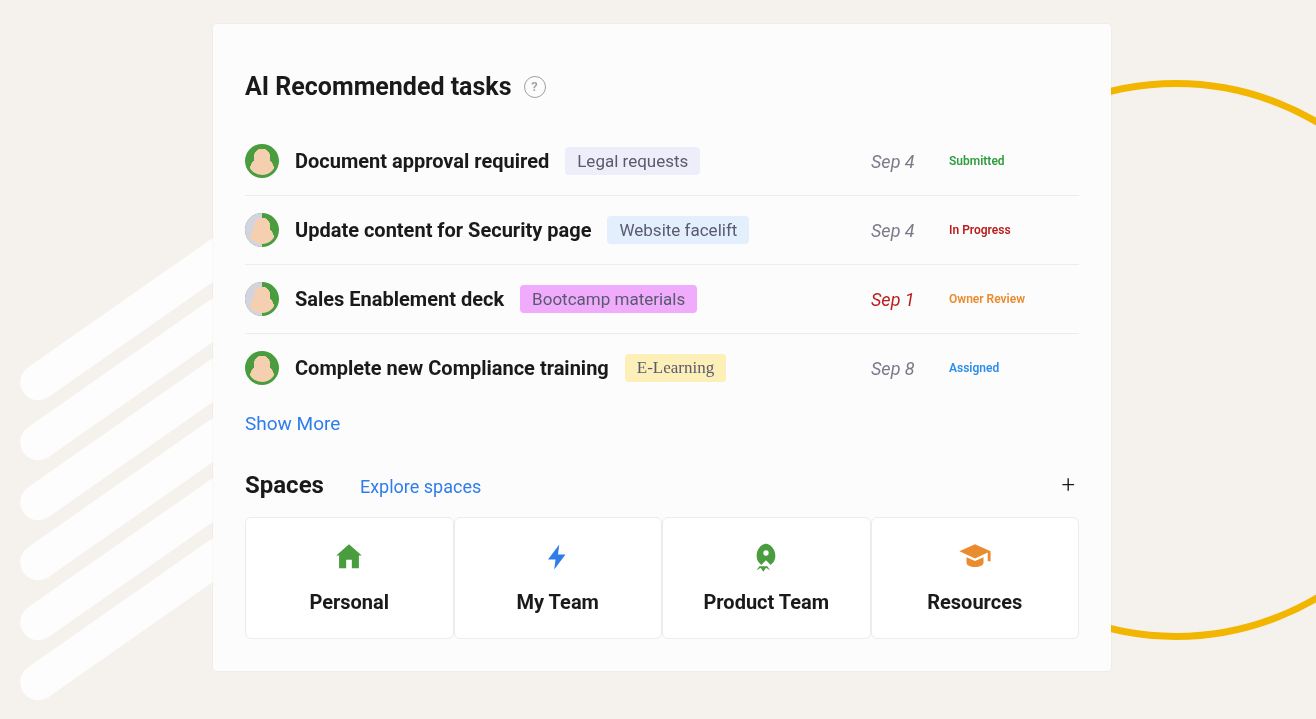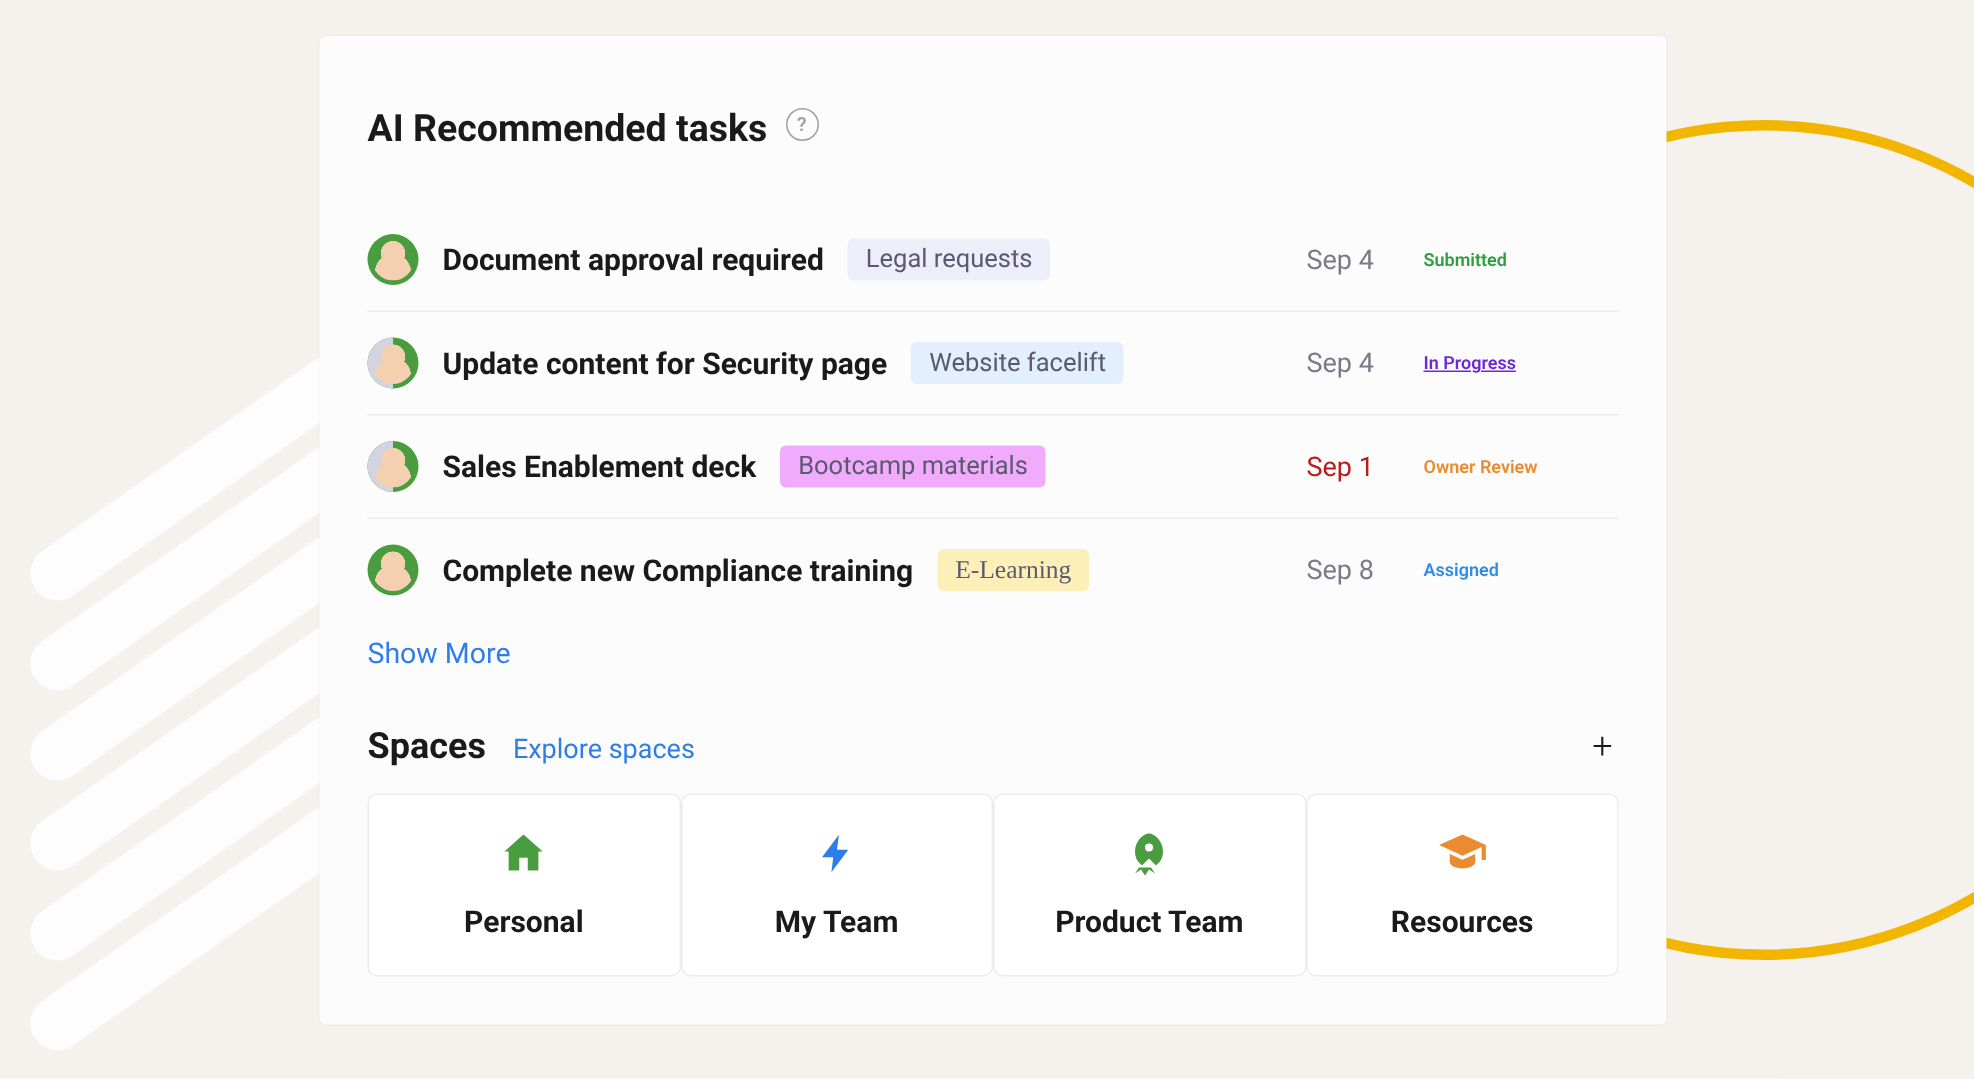--- a/index.html
+++ b/index.html
@@ -44,22 +44,23 @@
     top: 24px;
     width: 898px;
     background: #fcfcfd;
     border-radius: 4px;
     padding: 48px 32px 32px 32px;
     z-index: 2;
     box-shadow: 0 0 0 1px rgba(0,0,0,0.02);
   }
   .section-header {
     display: flex;
+    align-items: center;
     gap: 12px;
-    margin-bottom: 38px;
+    margin-bottom: 26px;
   }
   .section-title {
     font-size: 25px;
     font-weight: 700;
     color: #1a1a1a;
   }
   .help-icon {
     width: 22px;
     height: 22px;
     border: 1.5px solid #a0a0a0;
@@ -124,20 +125,21 @@
     color: #5a5a6e;
     white-space: nowrap;
   }
   .spacer { flex: 1; }
   .task-date {
     font-size: 18px;
     color: #7a7a8a;
     width: 62px;
     text-align: left;
     white-space: nowrap;
+    font-style: italic;
   }
   .task-date.overdue { color: #b91c1c; }
   .task-status {
     font-size: 12px;
     font-weight: 600;
     min-width: 130px;
     text-align: left;
     white-space: nowrap;
   }
   .show-more {
@@ -146,21 +148,21 @@
     margin-top: 10px;
     cursor: pointer;
     display: inline-block;
   }
   .spaces-section {
     margin-top: 36px;
   }
   .spaces-header {
     display: flex;
     align-items: baseline;
-    gap: 18px;
+    gap: 36px;
     margin-bottom: 18px;
     position: relative;
   }
   .spaces-title {
     font-size: 24px;
     font-weight: 700;
     color: #1a1a1a;
   }
   .explore {
     color: #2e7de9;
@@ -232,21 +234,21 @@
         <div class="spacer"></div>
         <div class="task-date">Sep 4</div>
         <div class="task-status" style="color: rgb(47, 158, 63);">Submitted</div>
       </div>
       <div class="task-row">
         <div class="avatar split"></div>
         <div class="task-title">Update content for Security page</div>
         <div class="tag" style="background: rgb(227, 239, 252);">Website facelift</div>
         <div class="spacer"></div>
         <div class="task-date">Sep 4</div>
-        <div class="task-status" style="color: #6d28d9; text-decoration: underline;">In Progress</div>
+        <div class="task-status" style="color: #b91c1c;">In Progress</div>
       </div>
       <div class="task-row">
         <div class="avatar split"></div>
         <div class="task-title">Sales Enablement deck</div>
         <div class="tag" style="background: #f0abfc;">Bootcamp materials</div>
         <div class="spacer"></div>
         <div class="task-date overdue">Sep 1</div>
         <div class="task-status" style="color: rgb(233, 139, 46);">Owner Review</div>
       </div>
       <div class="task-row">

